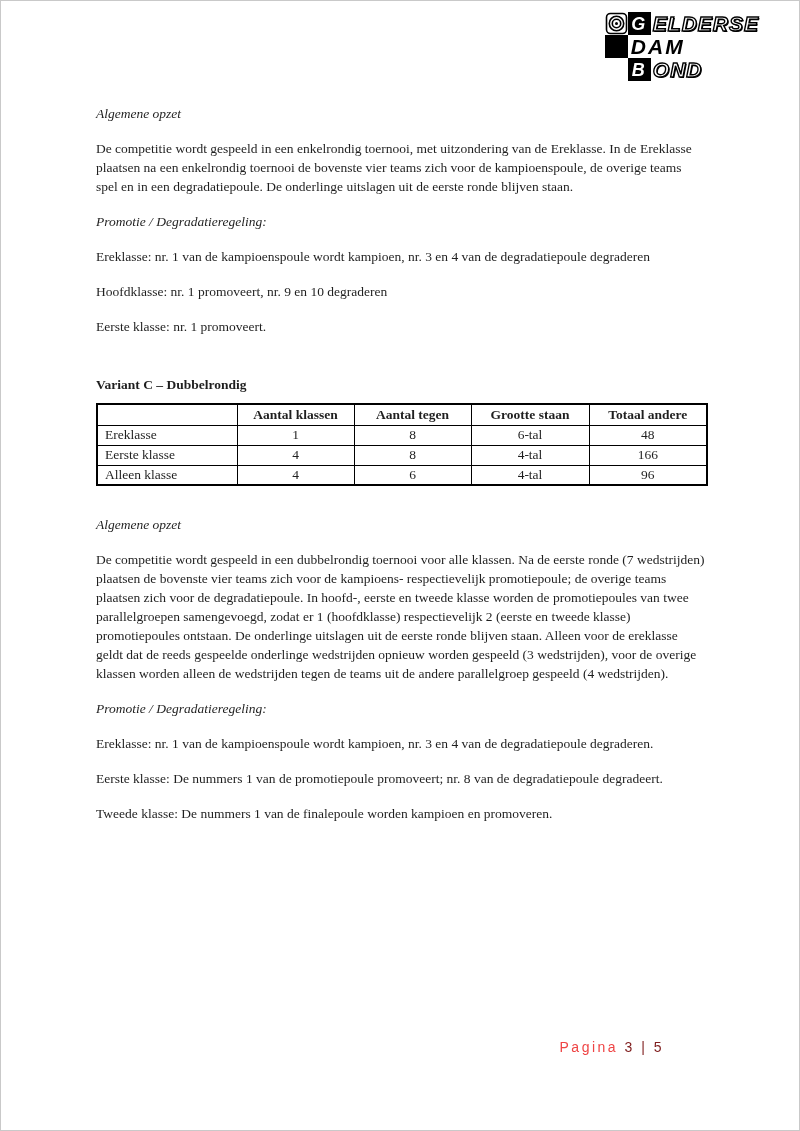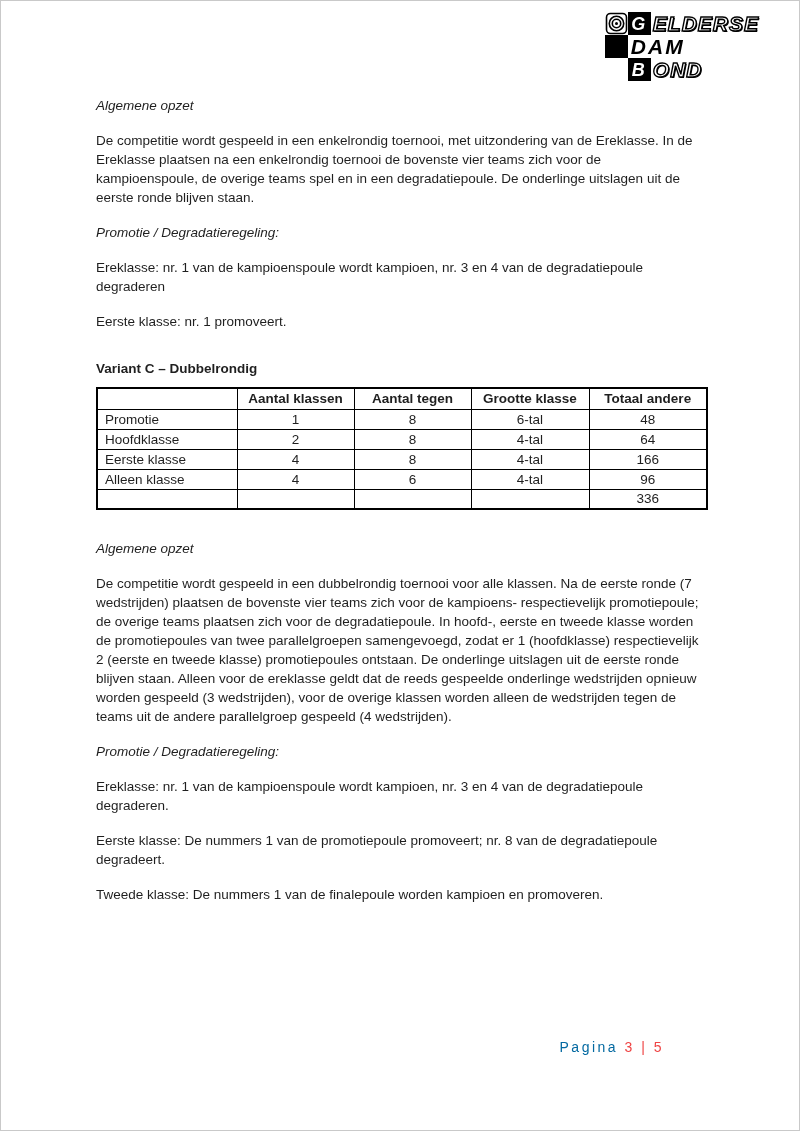--- a/index.html
+++ b/index.html
@@ -48,28 +48,29 @@
     font-size: 21px;
     letter-spacing: 2px;
     color: #000;
     padding-left: 3px;
     white-space: nowrap;
   }
 
   
   .content {
     position: absolute;
-    left: 95px; top: 0;
+    left: 95px; top: 8px;
     width: 610px;
+    font-family: Liberation Serif, serif;
   }
   p, .h-italic, .h-bold { line-height: 19px; margin-bottom: 9px; margin-top: 16px; }
   .h-italic { font-style: italic; }
   .h-bold { font-weight: bold; }
   .first-block { margin-top: 95px; }
-  .variant-heading { margin-top: 28px; }
+  .variant-heading { margin-top: 39px; }
   .section2-heading { margin-top: 29px; }
 
   
   table.klassen {
     border-collapse: collapse;
     width: 610px;
     table-layout: fixed;
     margin-top: 2px;
     border: 2px solid #000;
   }
@@ -86,22 +87,22 @@
   table.klassen td:first-child { text-align: left; padding-left: 7px; }
 
   
   .footer {
     position: absolute;
     top: 1038px; right: 135px;
     font-size: 14px;
     letter-spacing: 2.5px;
     white-space: nowrap;
   }
-  .footer .footer-word { color: #0369a1; }
-  .footer .footer-num { color: #ef4444; }
+  .footer .footer-word { color: #ef4444; }
+  .footer .footer-num { color: #7f1d1d; }
 </style>
 </head>
 <body>
 
 <div class="logo">
   <div class="logo-row">
     <span class="sq">
       <svg width="23" height="23" viewBox="0 0 23 23">
         <rect x="1.5" y="1.5" width="20" height="20" rx="4" fill="none" stroke="#000" stroke-width="1.6"></rect>
         <circle cx="11.5" cy="11.5" r="7.2" fill="none" stroke="#000" stroke-width="1.6"></circle>
@@ -123,77 +124,64 @@
   </div>
 </div>
 
 <div class="content">
 
   <p class="h-italic first-block">Algemene opzet</p>
   <p>De competitie wordt gespeeld in een enkelrondig toernooi, met uitzondering van de Ereklasse. In de Ereklasse plaatsen na een enkelrondig toernooi de bovenste vier teams zich voor de kampioenspoule, de overige teams spel en in een degradatiepoule. De onderlinge uitslagen uit de eerste ronde blijven staan.</p>
   <p class="h-italic">Promotie / Degradatieregeling:</p>
   <div>
       <p>Ereklasse: nr. 1 van de kampioenspoule wordt kampioen, nr. 3 en 4 van de degradatiepoule degraderen</p>
+      <p>Hoofdklasse: nr. 1 promoveert, nr. 9 en 10 degraderen</p>
       <p>Eerste klasse: nr. 1 promoveert.</p>
     </div>
 
   <p class="h-bold variant-heading">Variant C – Dubbelrondig</p>
 
   <table class="klassen">
     <colgroup>
       <col style="width:140px">
       <col style="width:117px">
       <col style="width:117px">
       <col style="width:118px">
       <col style="width:118px">
     </colgroup>
   <thead>
         <tr>
           <th></th>
           <th>Aantal klassen</th>
           <th>Aantal tegen</th>
-          <th>Grootte klasse</th>
+          <th>Grootte staan</th>
           <th>Totaal andere</th>
         </tr>
       </thead>
       <tbody>
         <tr>
-          <td>Promotie</td>
+          <td>Ereklasse</td>
           <td>1</td>
           <td>8</td>
           <td>6-tal</td>
           <td>48</td>
-        </tr>
-        <tr>
-          <td>Hoofdklasse</td>
-          <td>2</td>
-          <td>8</td>
-          <td>4-tal</td>
-          <td>64</td>
         </tr>
         <tr>
           <td>Eerste klasse</td>
           <td>4</td>
           <td>8</td>
           <td>4-tal</td>
           <td>166</td>
         </tr>
         <tr>
           <td>Alleen klasse</td>
           <td>4</td>
           <td>6</td>
           <td>4-tal</td>
           <td>96</td>
-        </tr>
-        <tr>
-          <td></td>
-          <td></td>
-          <td></td>
-          <td></td>
-          <td>336</td>
         </tr>
       </tbody>
     </table>
 
   <p class="h-italic section2-heading">Algemene opzet</p>
   <p>De competitie wordt gespeeld in een dubbelrondig toernooi voor alle klassen. Na de eerste ronde (7 wedstrijden) plaatsen de bovenste vier teams zich voor de kampioens- respectievelijk promotiepoule; de overige teams plaatsen zich voor de degradatiepoule. In hoofd-, eerste en tweede klasse worden de promotiepoules van twee parallelgroepen samengevoegd, zodat er 1 (hoofdklasse) respectievelijk 2 (eerste en tweede klasse) promotiepoules ontstaan. De onderlinge uitslagen uit de eerste ronde blijven staan. Alleen voor de ereklasse geldt dat de reeds gespeelde onderlinge wedstrijden opnieuw worden gespeeld (3 wedstrijden), voor de overige klassen worden alleen de wedstrijden tegen de teams uit de andere parallelgroep gespeeld (4 wedstrijden).</p>
   <p class="h-italic">Promotie / Degradatieregeling:</p>
   <div>
       <p>Ereklasse: nr. 1 van de kampioenspoule wordt kampioen, nr. 3 en 4 van de degradatiepoule degraderen.</p>
       <p>Eerste klasse: De nummers 1 van de promotiepoule promoveert; nr. 8 van de degradatiepoule degradeert.</p>

